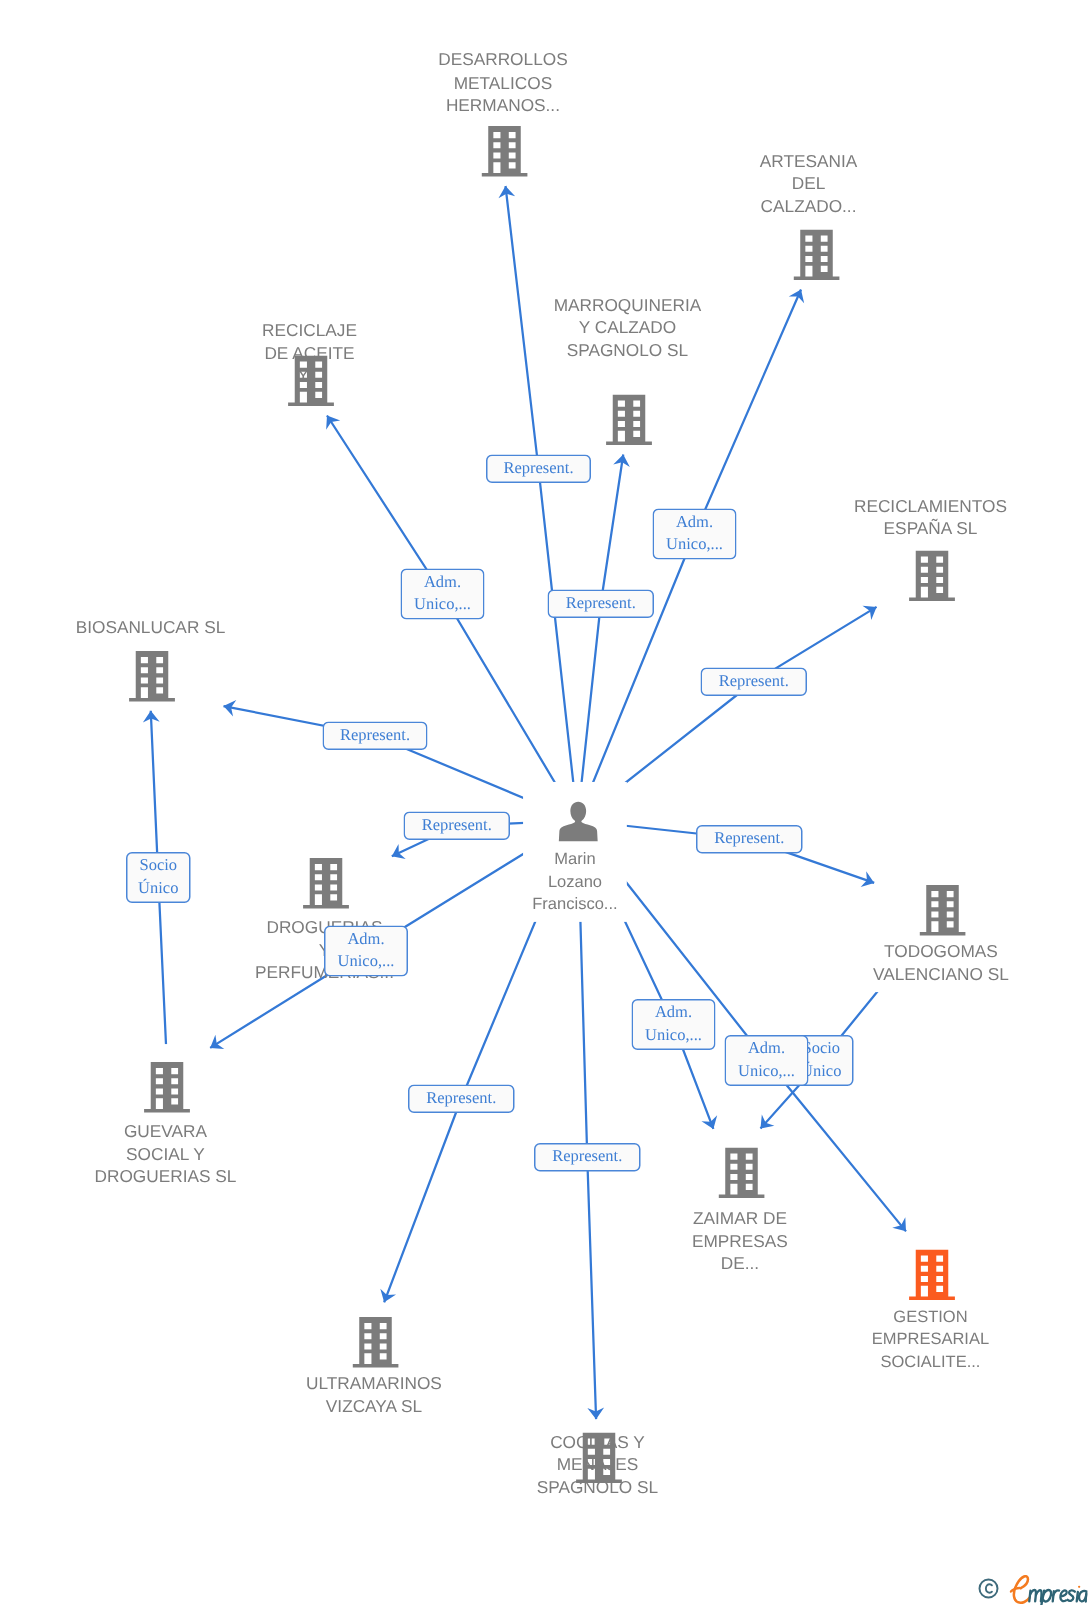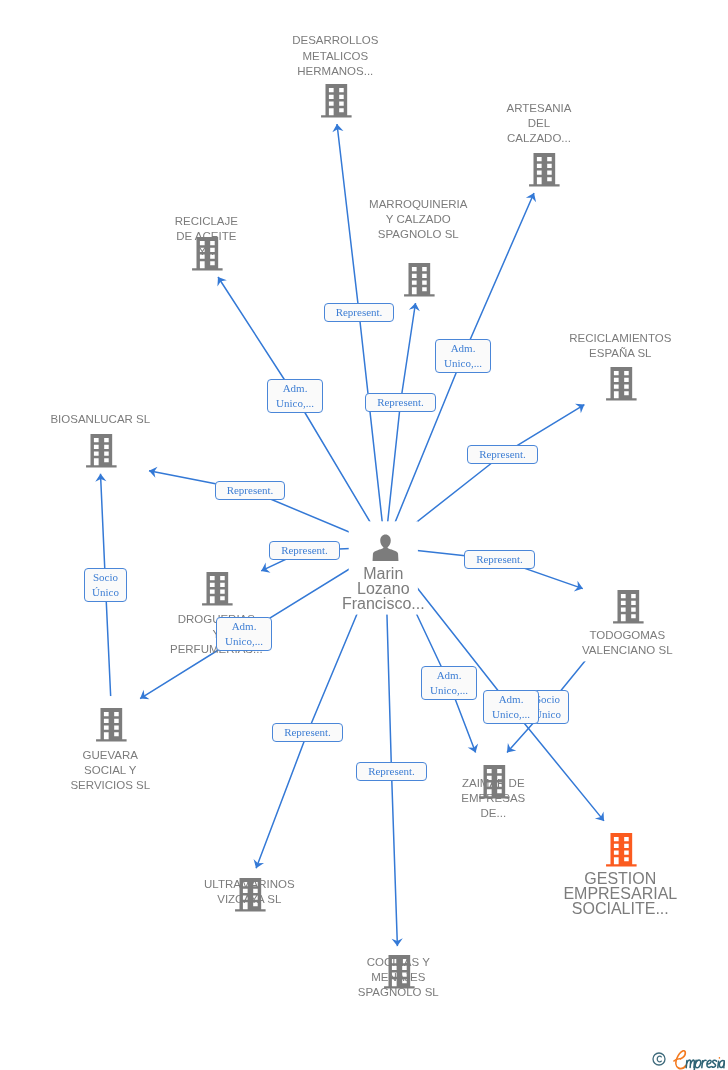--- a/index.html
+++ b/index.html
@@ -4,21 +4,21 @@
 <style>
   html,body{margin:0;padding:0;background:#ffffff;}
   body{width:728px;height:1070px;position:relative;overflow:hidden;
        font-family:"Liberation Sans",sans-serif;
        -webkit-font-smoothing:antialiased;transform:translateZ(0);}
   #stage{position:absolute;left:0;top:0;width:728px;height:1070px;}
   #edges{position:absolute;left:0;top:0;width:728px;height:1070px;}
   .node{position:absolute;left:0;top:0;}
   .node-name{position:absolute;transform:translateZ(0);text-align:center;color:#7c7c7c;font-size:11.5px;
              line-height:15.2px;white-space:pre-line;width:220px;}
-  .node-name.big{font-size:16px;line-height:15.2px;}
+  .node-name.big{font-size:11px;line-height:15.2px;}
   .node-icon{position:absolute;line-height:0;}
   .edge-label{position:absolute;transform:translateZ(0);z-index:1;border:1px solid #4a86d8;border-radius:4px;
               background:#fafafa;color:#3f7fd4;font-size:11px;text-align:center;
               display:flex;flex-direction:column;align-items:center;justify-content:center;
               box-sizing:border-box;}
   .edge-label span{display:block;white-space:nowrap;line-height:15px;font-family:Liberation Serif, serif;}
   #footer{position:absolute;left:652px;top:1050px;display:flex;align-items:flex-start;}
   #footer .cr{margin-top:2px;margin-right:7px;}
 </style>
 </head>
@@ -187,43 +187,43 @@
           </svg></div>
         <div class="node-name" style="left: 517.3px; top: 628px;">TODOGOMAS
 VALENCIANO SL</div>
       </div>
       <div class="node">
         <div class="node-icon" style="left: 96.15px; top: 708.2px;"><svg width="31.7" height="33.6" viewBox="0 0 31 33">
             <path fill="#7c7c7c" fill-rule="evenodd" d="M4.35 0h21.3v30.75h4.35V33h-30v-2.25h4.35zM7.7 3.95h4.65V8H7.7zM17.8 3.95h4.45V8H17.8zM7.7 10.6h4.65v4.05H7.7zM17.8 10.6h4.45v4.05H17.8zM7.7 17.3h4.65v4.05H7.7zM17.8 17.3h4.45v4.05H17.8zM7.7 23.75h4.65v7H7.7zM17.8 23.75h4.45v4.05H17.8z"></path>
           </svg></div>
         <div class="node-name" style="left: 0.3px; top: 748px;">GUEVARA
 SOCIAL Y
-SERVICIOS SL</div>
+DROGUERIAS SL</div>
       </div>
       <div class="node">
         <div class="node-icon" style="left: 479.15px; top: 765.2px;"><svg width="31.7" height="33.6" viewBox="0 0 31 33">
             <path fill="#7c7c7c" fill-rule="evenodd" d="M4.35 0h21.3v30.75h4.35V33h-30v-2.25h4.35zM7.7 3.95h4.65V8H7.7zM17.8 3.95h4.45V8H17.8zM7.7 10.6h4.65v4.05H7.7zM17.8 10.6h4.45v4.05H17.8zM7.7 17.3h4.65v4.05H7.7zM17.8 17.3h4.45v4.05H17.8zM7.7 23.75h4.65v7H7.7zM17.8 23.75h4.45v4.05H17.8z"></path>
           </svg></div>
-        <div class="node-name" style="left: 383.3px; top: 776px;">ZAIMAR DE
+        <div class="node-name" style="left: 383.3px; top: 806px;">ZAIMAR DE
 EMPRESAS
 DE...</div>
       </div>
       <div class="node">
         <div class="node-icon" style="left: 606.15px; top: 833.2px;"><svg width="31.7" height="33.6" viewBox="0 0 31 33">
             <path fill="#fb5b1f" fill-rule="evenodd" d="M4.35 0h21.3v30.75h4.35V33h-30v-2.25h4.35zM7.7 3.95h4.65V8H7.7zM17.8 3.95h4.45V8H17.8zM7.7 10.6h4.65v4.05H7.7zM17.8 10.6h4.45v4.05H17.8zM7.7 17.3h4.65v4.05H7.7zM17.8 17.3h4.45v4.05H17.8zM7.7 23.75h4.65v7H7.7zM17.8 23.75h4.45v4.05H17.8z"></path>
           </svg></div>
         <div class="node-name big" style="left: 510.3px; top: 871px;">GESTION
 EMPRESARIAL
 SOCIALITE...</div>
       </div>
       <div class="node">
         <div class="node-icon" style="left: 235.15px; top: 878.2px;"><svg width="31.7" height="33.6" viewBox="0 0 31 33">
             <path fill="#7c7c7c" fill-rule="evenodd" d="M4.35 0h21.3v30.75h4.35V33h-30v-2.25h4.35zM7.7 3.95h4.65V8H7.7zM17.8 3.95h4.45V8H17.8zM7.7 10.6h4.65v4.05H7.7zM17.8 10.6h4.45v4.05H17.8zM7.7 17.3h4.65v4.05H7.7zM17.8 17.3h4.45v4.05H17.8zM7.7 23.75h4.65v7H7.7zM17.8 23.75h4.45v4.05H17.8z"></path>
           </svg></div>
-        <div class="node-name" style="left: 139.3px; top: 877px;">ULTRAMARINOS
+        <div class="node-name" style="left: 139.3px; top: 916px;">ULTRAMARINOS
 VIZCAYA SL</div>
       </div>
       <div class="node">
         <div class="node-icon" style="left: 384.15px; top: 955.2px;"><svg width="31.7" height="33.6" viewBox="0 0 31 33">
             <path fill="#7c7c7c" fill-rule="evenodd" d="M4.35 0h21.3v30.75h4.35V33h-30v-2.25h4.35zM7.7 3.95h4.65V8H7.7zM17.8 3.95h4.45V8H17.8zM7.7 10.6h4.65v4.05H7.7zM17.8 10.6h4.45v4.05H17.8zM7.7 17.3h4.65v4.05H7.7zM17.8 17.3h4.45v4.05H17.8zM7.7 23.75h4.65v7H7.7zM17.8 23.75h4.45v4.05H17.8z"></path>
           </svg></div>
         <div class="node-name" style="left: 288.3px; top: 955px;">COCINAS Y
 MENAJES
 SPAGNOLO SL</div>
       </div>

